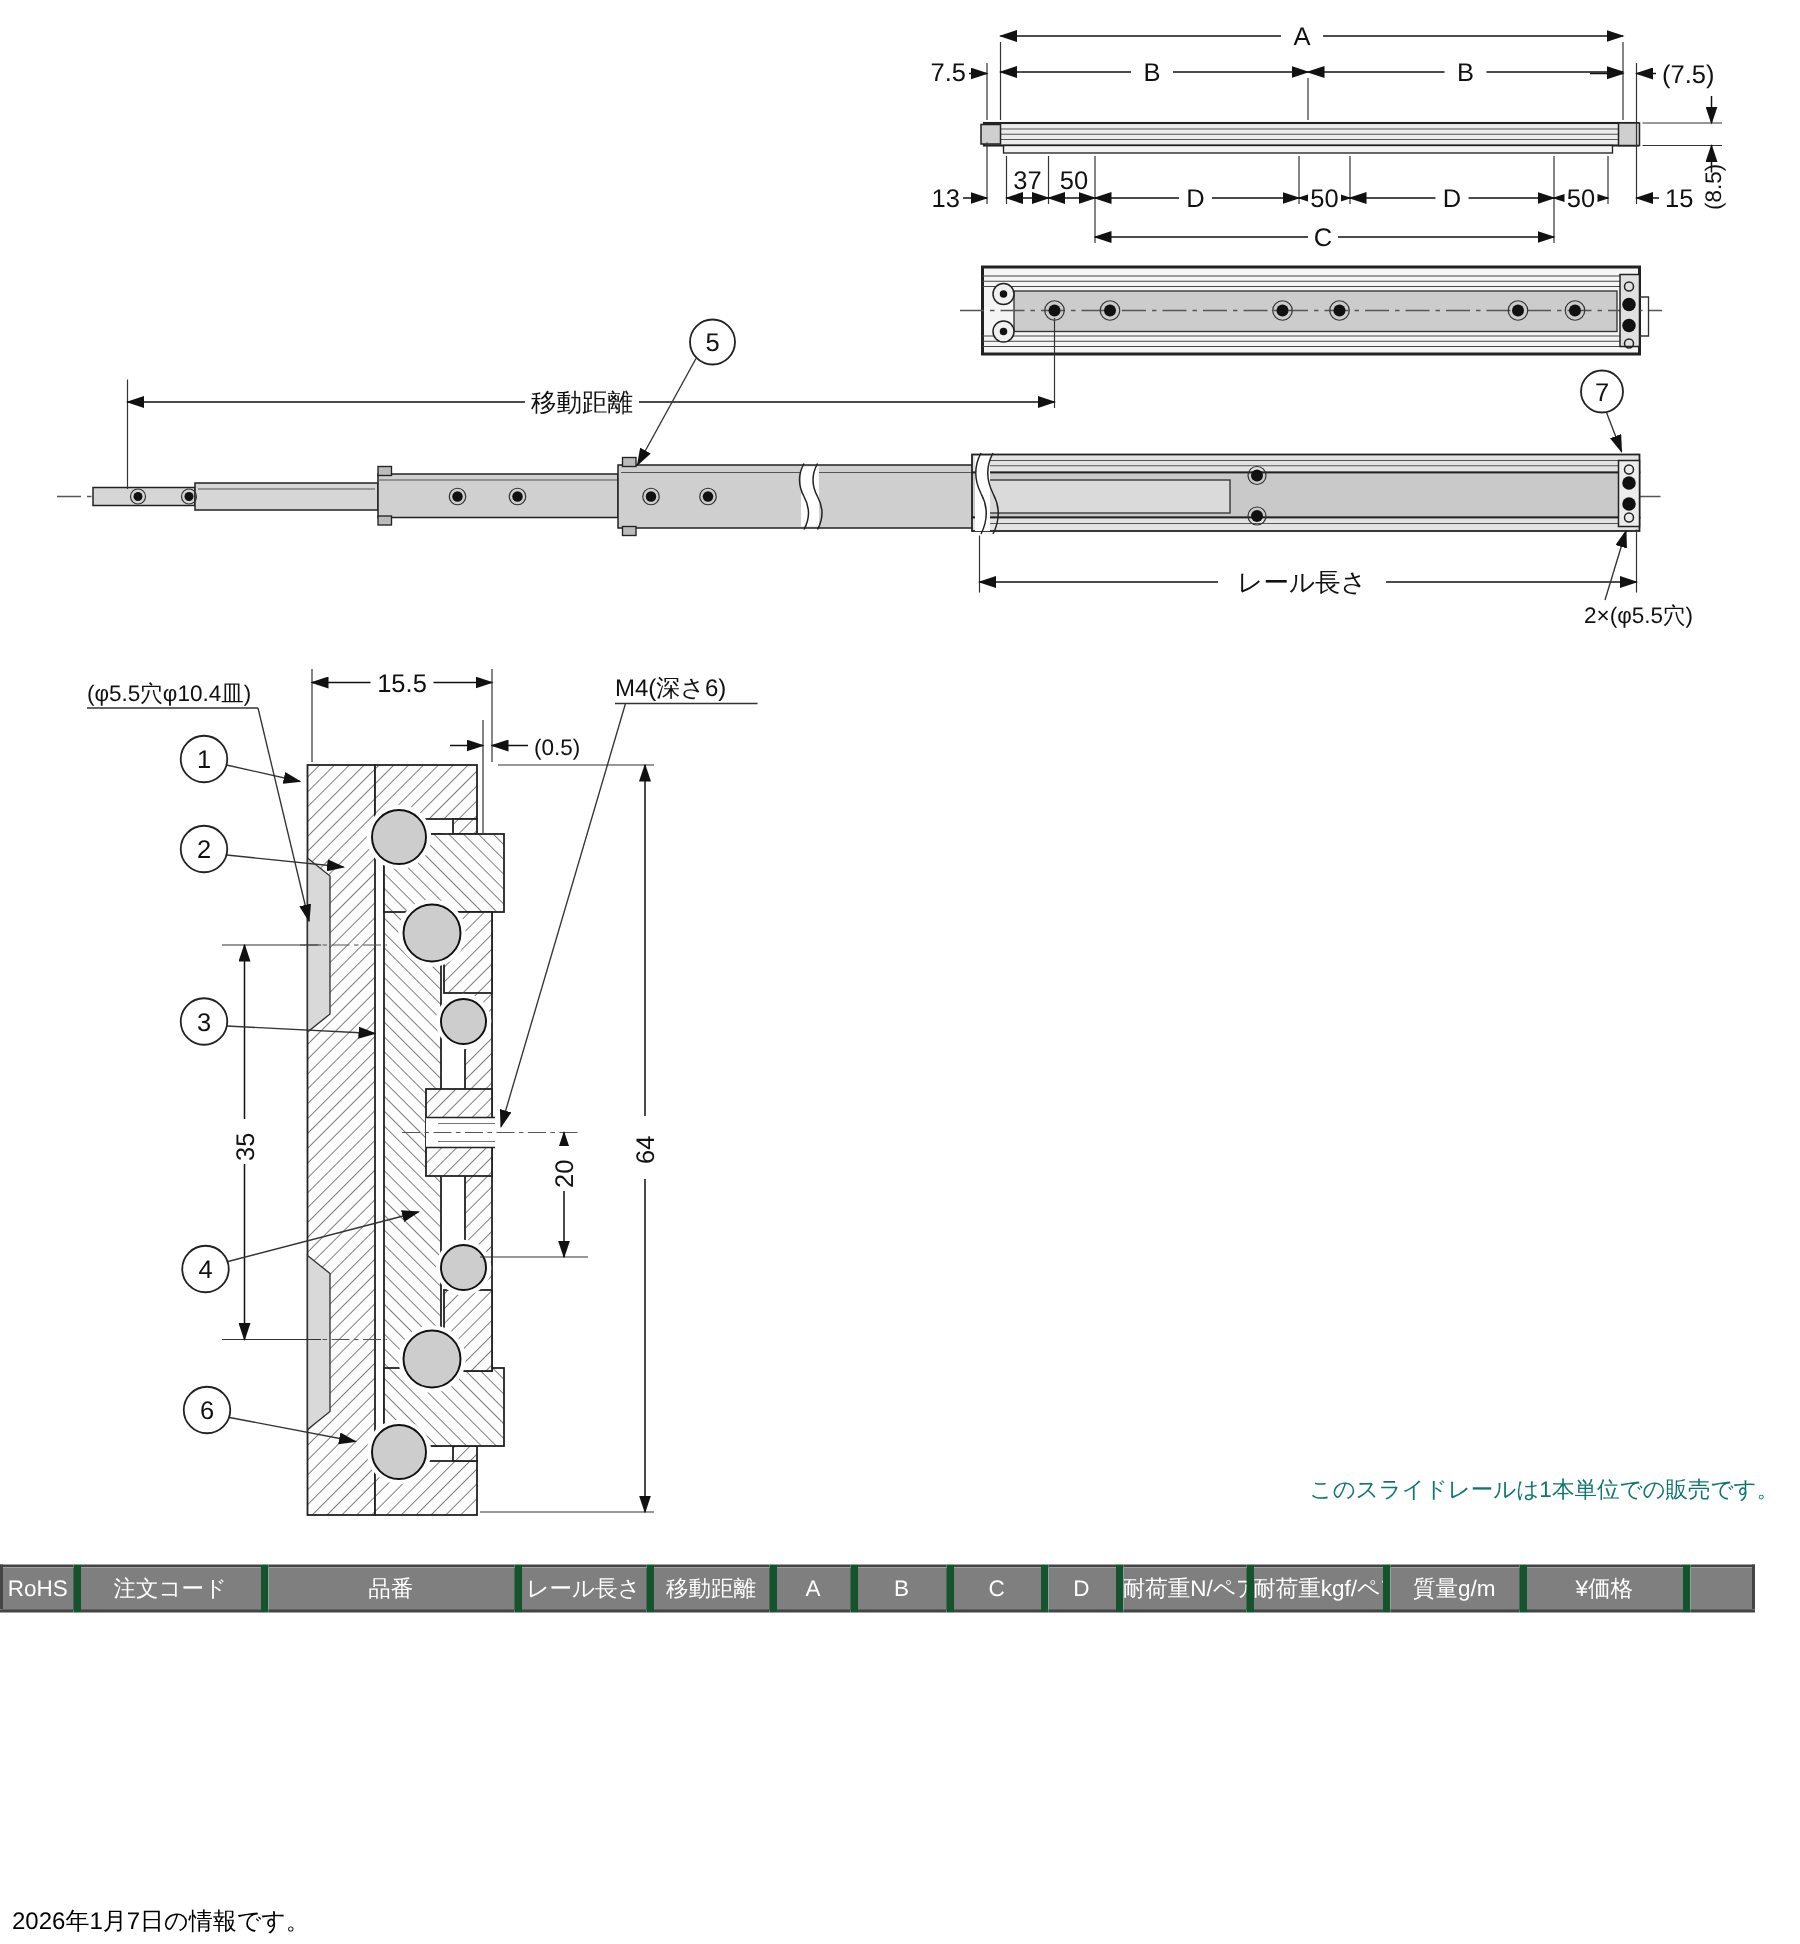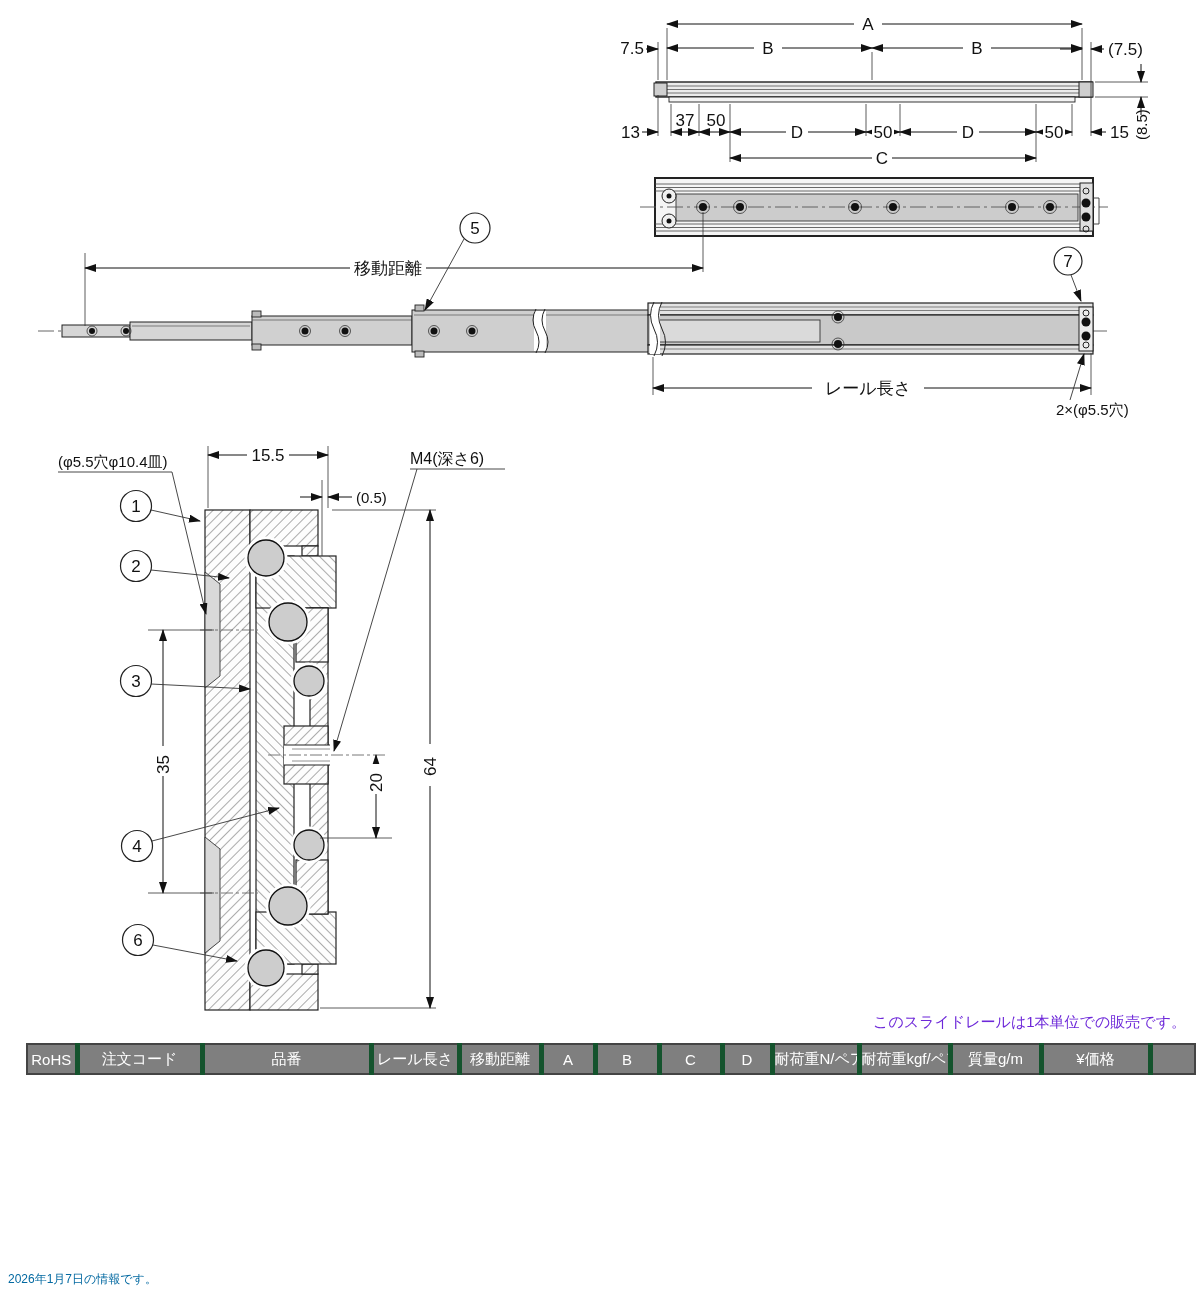--- a/index.html
+++ b/index.html
@@ -2,27 +2,27 @@
 <html><head>
 <meta charset="utf-8">
 <style>
   html,body{margin:0;padding:0;background:#fff;}
   .page{position:relative;width:1200px;height:1296px;background:#fff;overflow:hidden;
         font-family:"Liberation Sans",sans-serif;color:#1a1a1a;}
   svg.drawing{position:absolute;left:0;top:0;}
   svg text{font-family:"Liberation Sans",sans-serif;fill:#111;}
   .dt{font-size:17px;}
   .dts{font-size:15px;}
-  .sale-note{position:absolute;top:1013px;right:14px;font-size:15px;color:#6d28d9;}
-  table.spec{position:absolute;left:26px;top:1043px;width:1168px;border-collapse:collapse;
+  .sale-note{position:absolute;top:984px;right:14px;font-size:15px;color:#0f766e;}
+  table.spec{position:absolute;left:0;top:1043px;width:1168px;border-collapse:collapse;
              table-layout:fixed;border:2px solid #444;padding-left:47px;}
   table.spec th{background:#7f7f7f;color:#fff;font-weight:normal;font-size:15px;height:28px;
                 border-left:5px solid #14532d;border-bottom:2px solid #444;padding:0;overflow:hidden;white-space:nowrap;}
   table.spec th:first-child{border-left:none;}
-  .footer-date{position:absolute;left:8px;top:1271px;font-size:12px;color:#0369a1;}
+  .footer-date{position:absolute;left:8px;top:1271px;font-size:16px;color:#000000;}
 </style>
 </head>
 <body>
 
 <div class="page">
 
 <svg class="drawing" width="1200" height="1035" viewBox="0 0 1200 1035">
   <defs>
     <marker id="aE" markerWidth="12" markerHeight="8" refX="11" refY="4" orient="auto" markerUnits="userSpaceOnUse">
       <path d="M0,0 L12,4 L0,8 z" fill="#111"></path>

